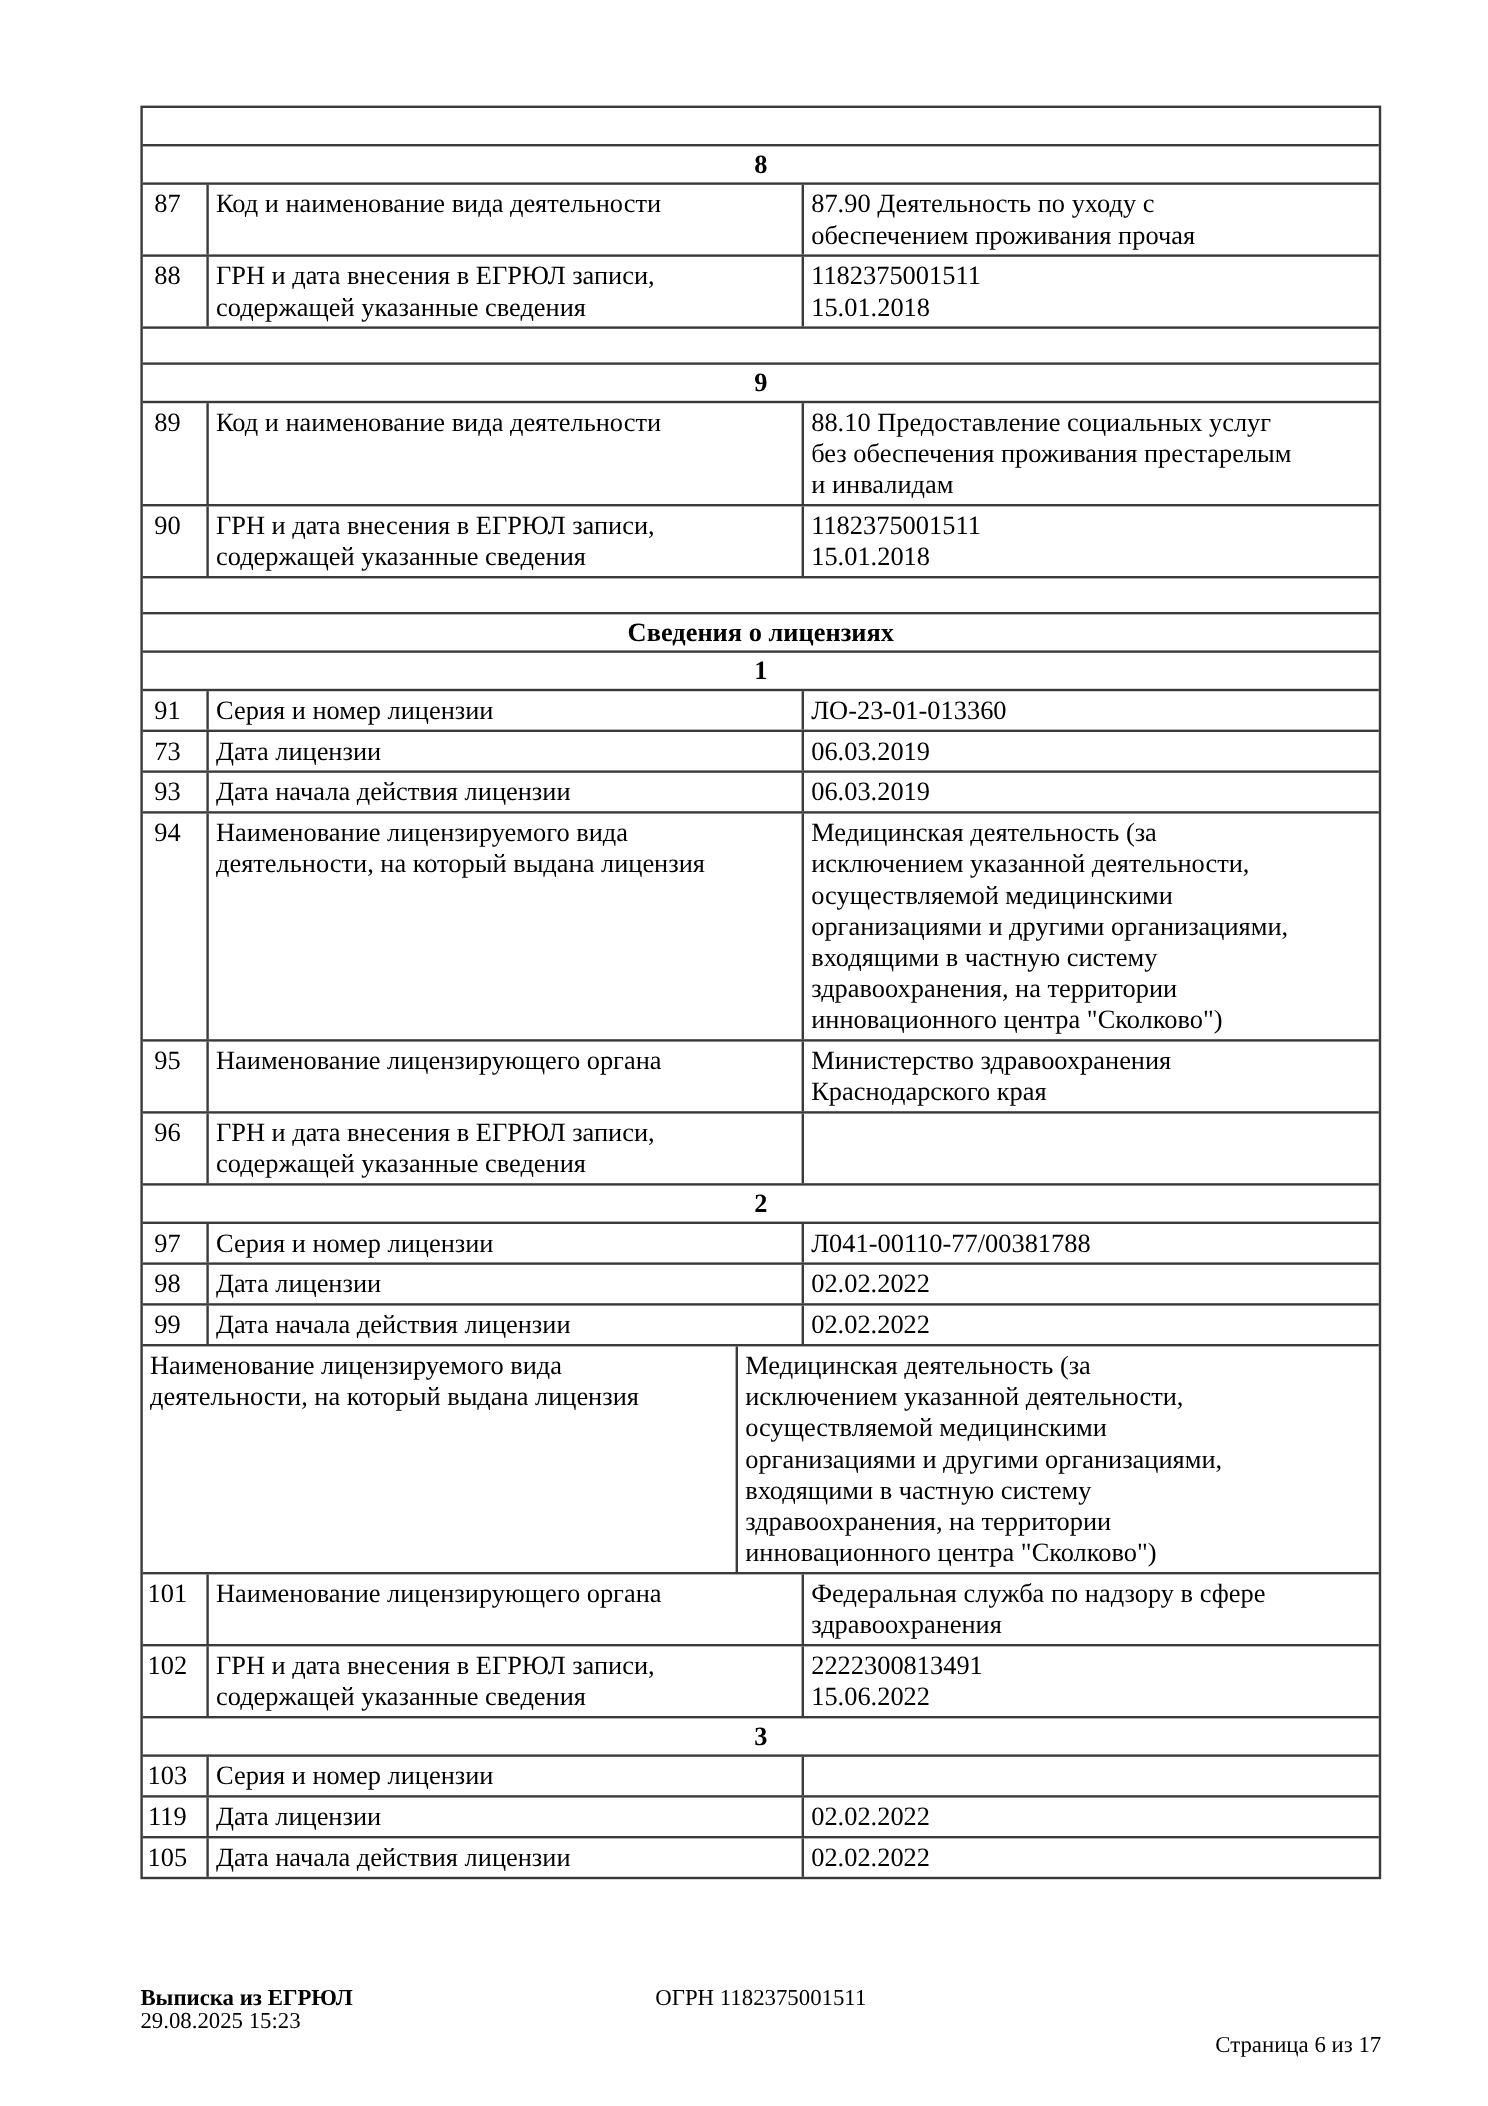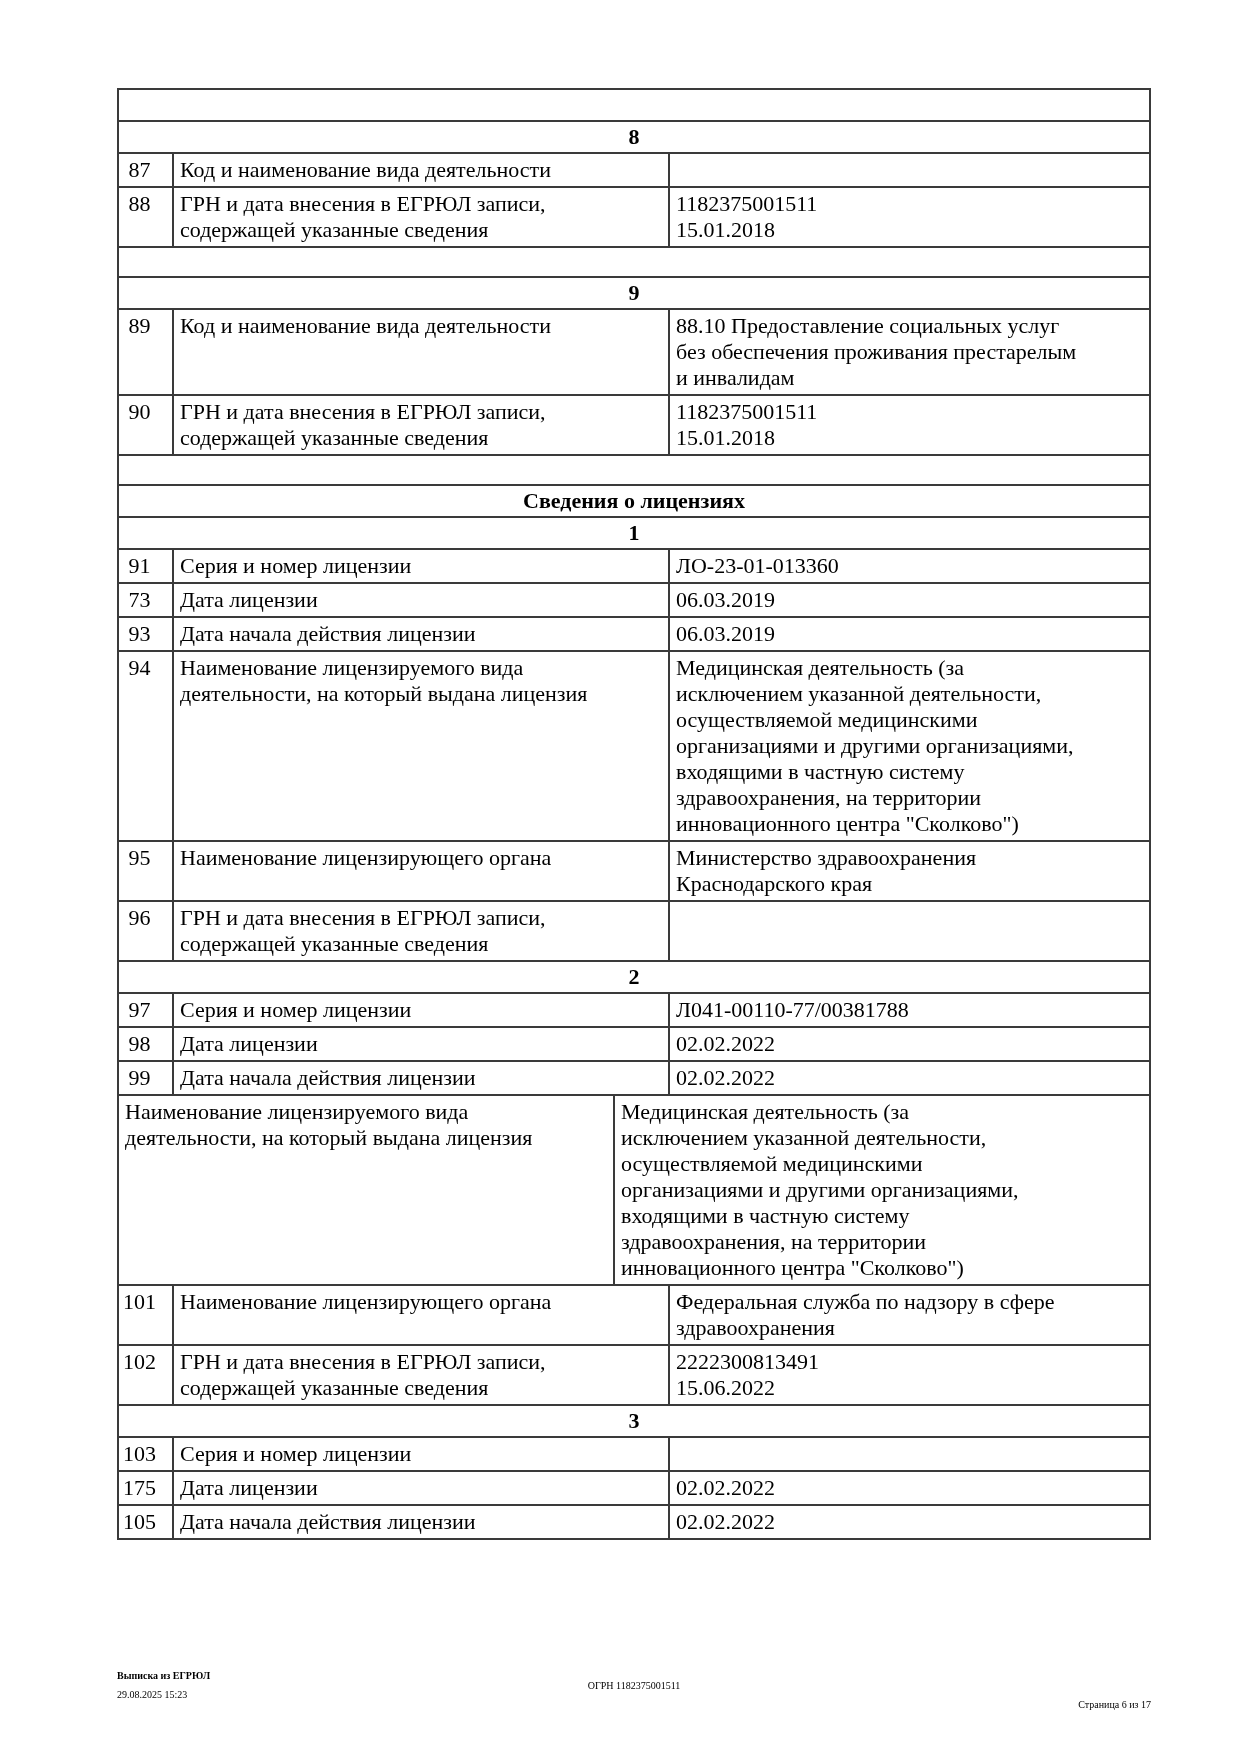--- a/index.html
+++ b/index.html
@@ -69,22 +69,22 @@
   }
   .c-value {
     flex: 1 1 auto;
   }
   .page-footer {
     position: absolute;
     left: 117px;
     top: 1656px;
     width: 1034px;
     display: flex;
-    align-items: center;
-    font-size: 10px;
+    align-items: flex-start;
+    font-size: 19px;
     line-height: 19px;
   }
   .footer-left {
     flex: 1 1 0;
     text-align: left;
   }
   .footer-center {
     flex: 1 1 0;
     text-align: center;
   }
@@ -101,20 +101,22 @@
 <body>
 
 <div class="doc-table">
     <div class="row spacer"></div>
     <div class="row section">
       <div class="section-label">8</div>
     </div>
     <div class="row data">
       <div class="cell c-num">87</div>
       <div class="cell c-label">Код и наименование вида деятельности</div>
+      <div class="cell c-value">87.90 Деятельность по уходу с
+обеспечением проживания прочая</div>
     </div>
     <div class="row data">
       <div class="cell c-num">88</div>
       <div class="cell c-label">ГРН и дата внесения в ЕГРЮЛ записи,
 содержащей указанные сведения</div>
       <div class="cell c-value">1182375001511
 15.01.2018</div>
     </div>
     <div class="row spacer"></div>
     <div class="row section">
@@ -222,21 +224,21 @@
 15.06.2022</div>
     </div>
     <div class="row section">
       <div class="section-label">3</div>
     </div>
     <div class="row data">
       <div class="cell c-num">103</div>
       <div class="cell c-label">Серия и номер лицензии</div>
     </div>
     <div class="row data">
-      <div class="cell c-num">175</div>
+      <div class="cell c-num">119</div>
       <div class="cell c-label">Дата лицензии</div>
       <div class="cell c-value">02.02.2022</div>
     </div>
     <div class="row data">
       <div class="cell c-num">105</div>
       <div class="cell c-label">Дата начала действия лицензии</div>
       <div class="cell c-value">02.02.2022</div>
     </div>
   </div>
 

